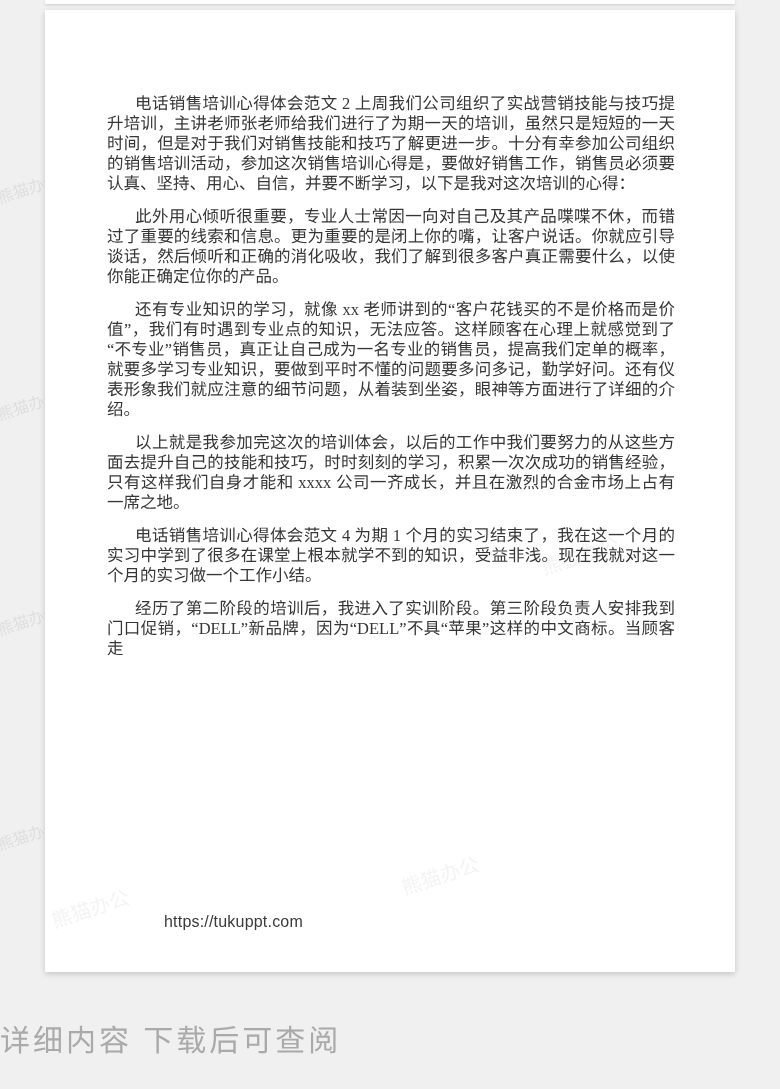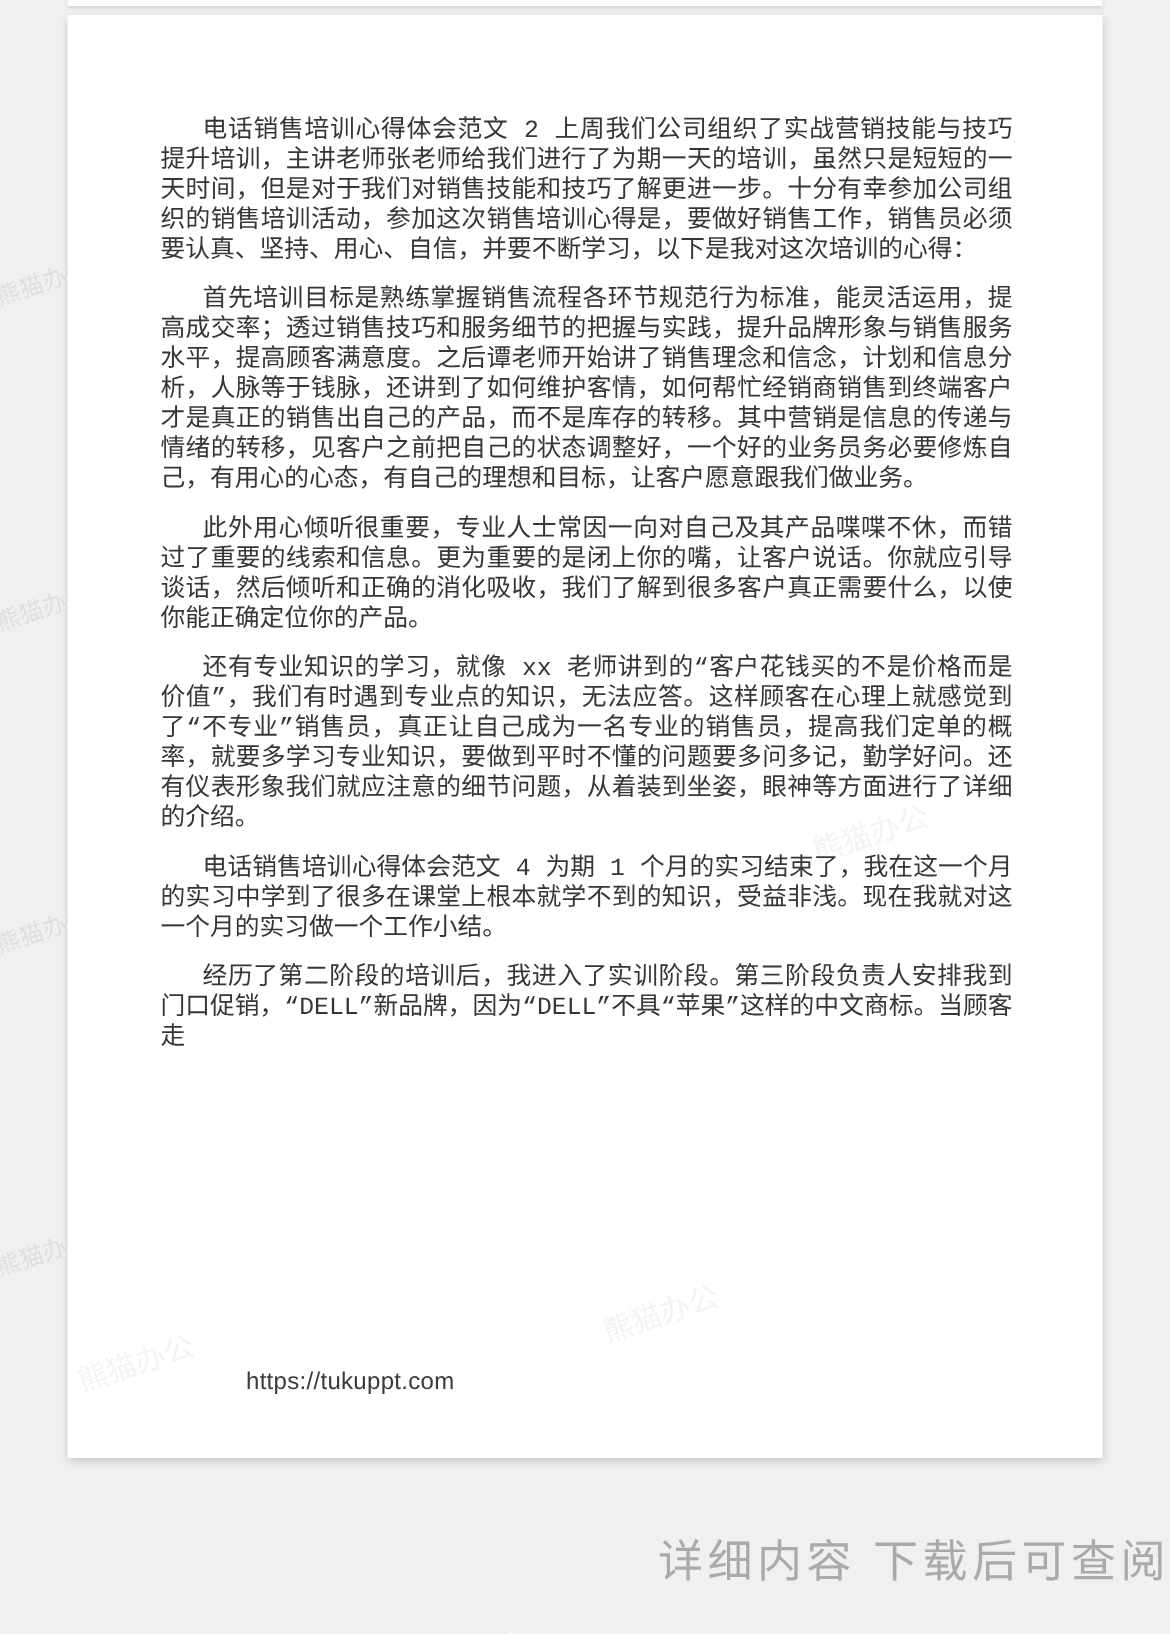--- a/index.html
+++ b/index.html
@@ -20,22 +20,22 @@
   }
   
   .page {
     position: absolute;
     left: 45px; top: 10px;
     width: 690px; height: 962px;
     background: #ffffff;
     box-shadow: 0 2px 6px rgba(0,0,0,0.18);
   }
   .doc-content {
-    padding: 67px 60px 0 62px;
-    font-family: Liberation Mono, monospace;
+    padding: 84px 60px 0 62px;
+    font-family: Liberation Serif, serif;
     font-size: 16.5px;
     line-height: 20px;
     color: #363636;
     text-align: justify;
   }
   .doc-content p {
     text-indent: 1.7em;
     margin: 0 0 13px 0;
   }
   .footer-url {
@@ -45,21 +45,21 @@
     font-size: 16px;
     color: #3a3a3a;
     letter-spacing: 0.2px;
     margin-left: 36px;
   }
   
   .banner {
     position: absolute;
     left: 0; top: 1016px;
     width: 780px;
-    text-align: right;
+    text-align: left;
     font-size: 30px;
     font-weight: 300;
     letter-spacing: 3px;
     color: #aaaaaa;
     font-family: "Liberation Sans", sans-serif;
   }
   
   .wm {
     position: absolute;
     white-space: nowrap;
@@ -87,23 +87,23 @@
 <span class="wm wm-side wm-s3">熊猫办公</span>
 <span class="wm wm-side wm-s4">熊猫办公</span>
 
 <div class="page">
   <span class="wm wm-page wm-p1">熊猫办公</span>
   <span class="wm wm-page wm-p2">熊猫办公</span>
   <span class="wm wm-page wm-p3">熊猫办公</span>
 
   <div class="doc-content">
     <p>电话销售培训心得体会范文 2 上周我们公司组织了实战营销技能与技巧提升培训，主讲老师张老师给我们进行了为期一天的培训，虽然只是短短的一天时间，但是对于我们对销售技能和技巧了解更进一步。十分有幸参加公司组织的销售培训活动，参加这次销售培训心得是，要做好销售工作，销售员必须要认真、坚持、用心、自信，并要不断学习，以下是我对这次培训的心得：</p>
-    <p>首先培训目标是熟练掌握销售流程各环节规范行为标准，能灵活运用，提高成交率；透过销售技巧和服务细节的把握与实践，提升品牌形象与销售服务水平，提高顾客满意度。之后谭老师开始讲了销售理念和信念，计划和信息分析，人脉等于钱脉，还讲到了如何维护客情，如何帮忙经销商销售到终端客户才是真正的销售出自己的产品，而不是库存的转移。其中营销是信息的传递与情绪的转移，见客户之前把自己的状态调整好，一个好的业务员务必要修炼自己，有用心的心态，有自己的理想和目标，让客户愿意跟我们做业务。</p>
     <p>此外用心倾听很重要，专业人士常因一向对自己及其产品喋喋不休，而错过了重要的线索和信息。更为重要的是闭上你的嘴，让客户说话。你就应引导谈话，然后倾听和正确的消化吸收，我们了解到很多客户真正需要什么，以使你能正确定位你的产品。</p>
     <p>还有专业知识的学习，就像 xx 老师讲到的“客户花钱买的不是价格而是价值”，我们有时遇到专业点的知识，无法应答。这样顾客在心理上就感觉到了“不专业”销售员，真正让自己成为一名专业的销售员，提高我们定单的概率，就要多学习专业知识，要做到平时不懂的问题要多问多记，勤学好问。还有仪表形象我们就应注意的细节问题，从着装到坐姿，眼神等方面进行了详细的介绍。</p>
+    <p>以上就是我参加完这次的培训体会，以后的工作中我们要努力的从这些方面去提升自己的技能和技巧，时时刻刻的学习，积累一次次成功的销售经验，只有这样我们自身才能和 xxxx 公司一齐成长，并且在激烈的合金市场上占有一席之地。</p>
     <p>电话销售培训心得体会范文 4 为期 1 个月的实习结束了，我在这一个月的实习中学到了很多在课堂上根本就学不到的知识，受益非浅。现在我就对这一个月的实习做一个工作小结。</p>
     <p>经历了第二阶段的培训后，我进入了实训阶段。第三阶段负责人安排我到门口促销，“DELL”新品牌，因为“DELL”不具“苹果”这样的中文商标。当顾客走</p>
   </div>
 
   <div class="footer-url">https://tukuppt.com</div>
 </div>
 
 <div class="banner">
   <span>详细内容 下载后可查阅</span>
 </div>

